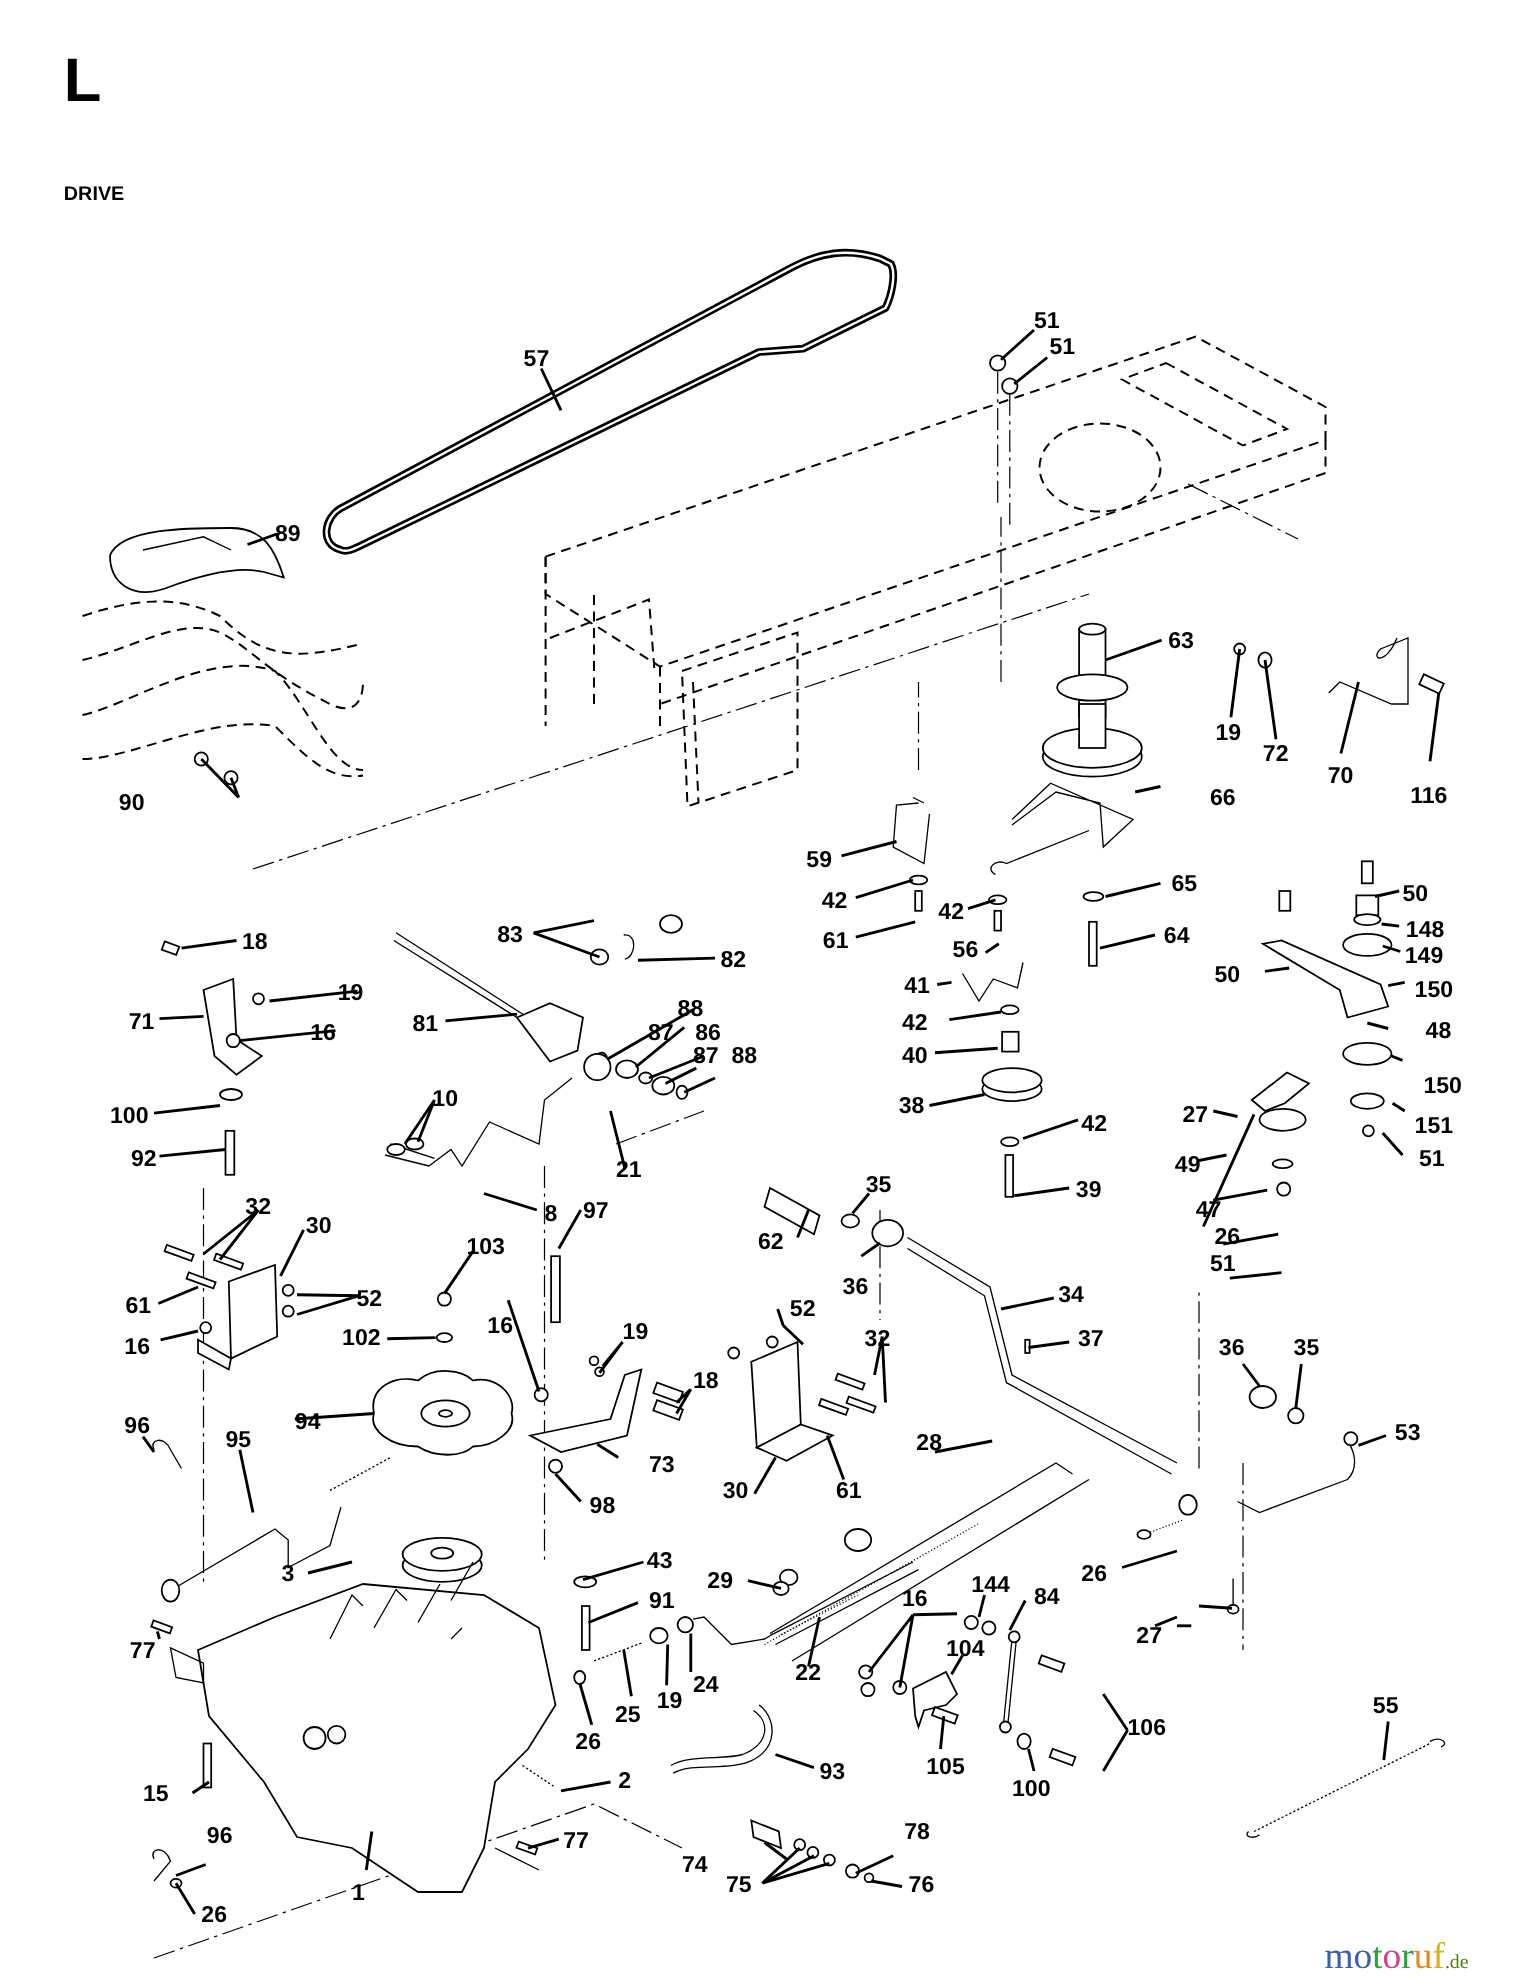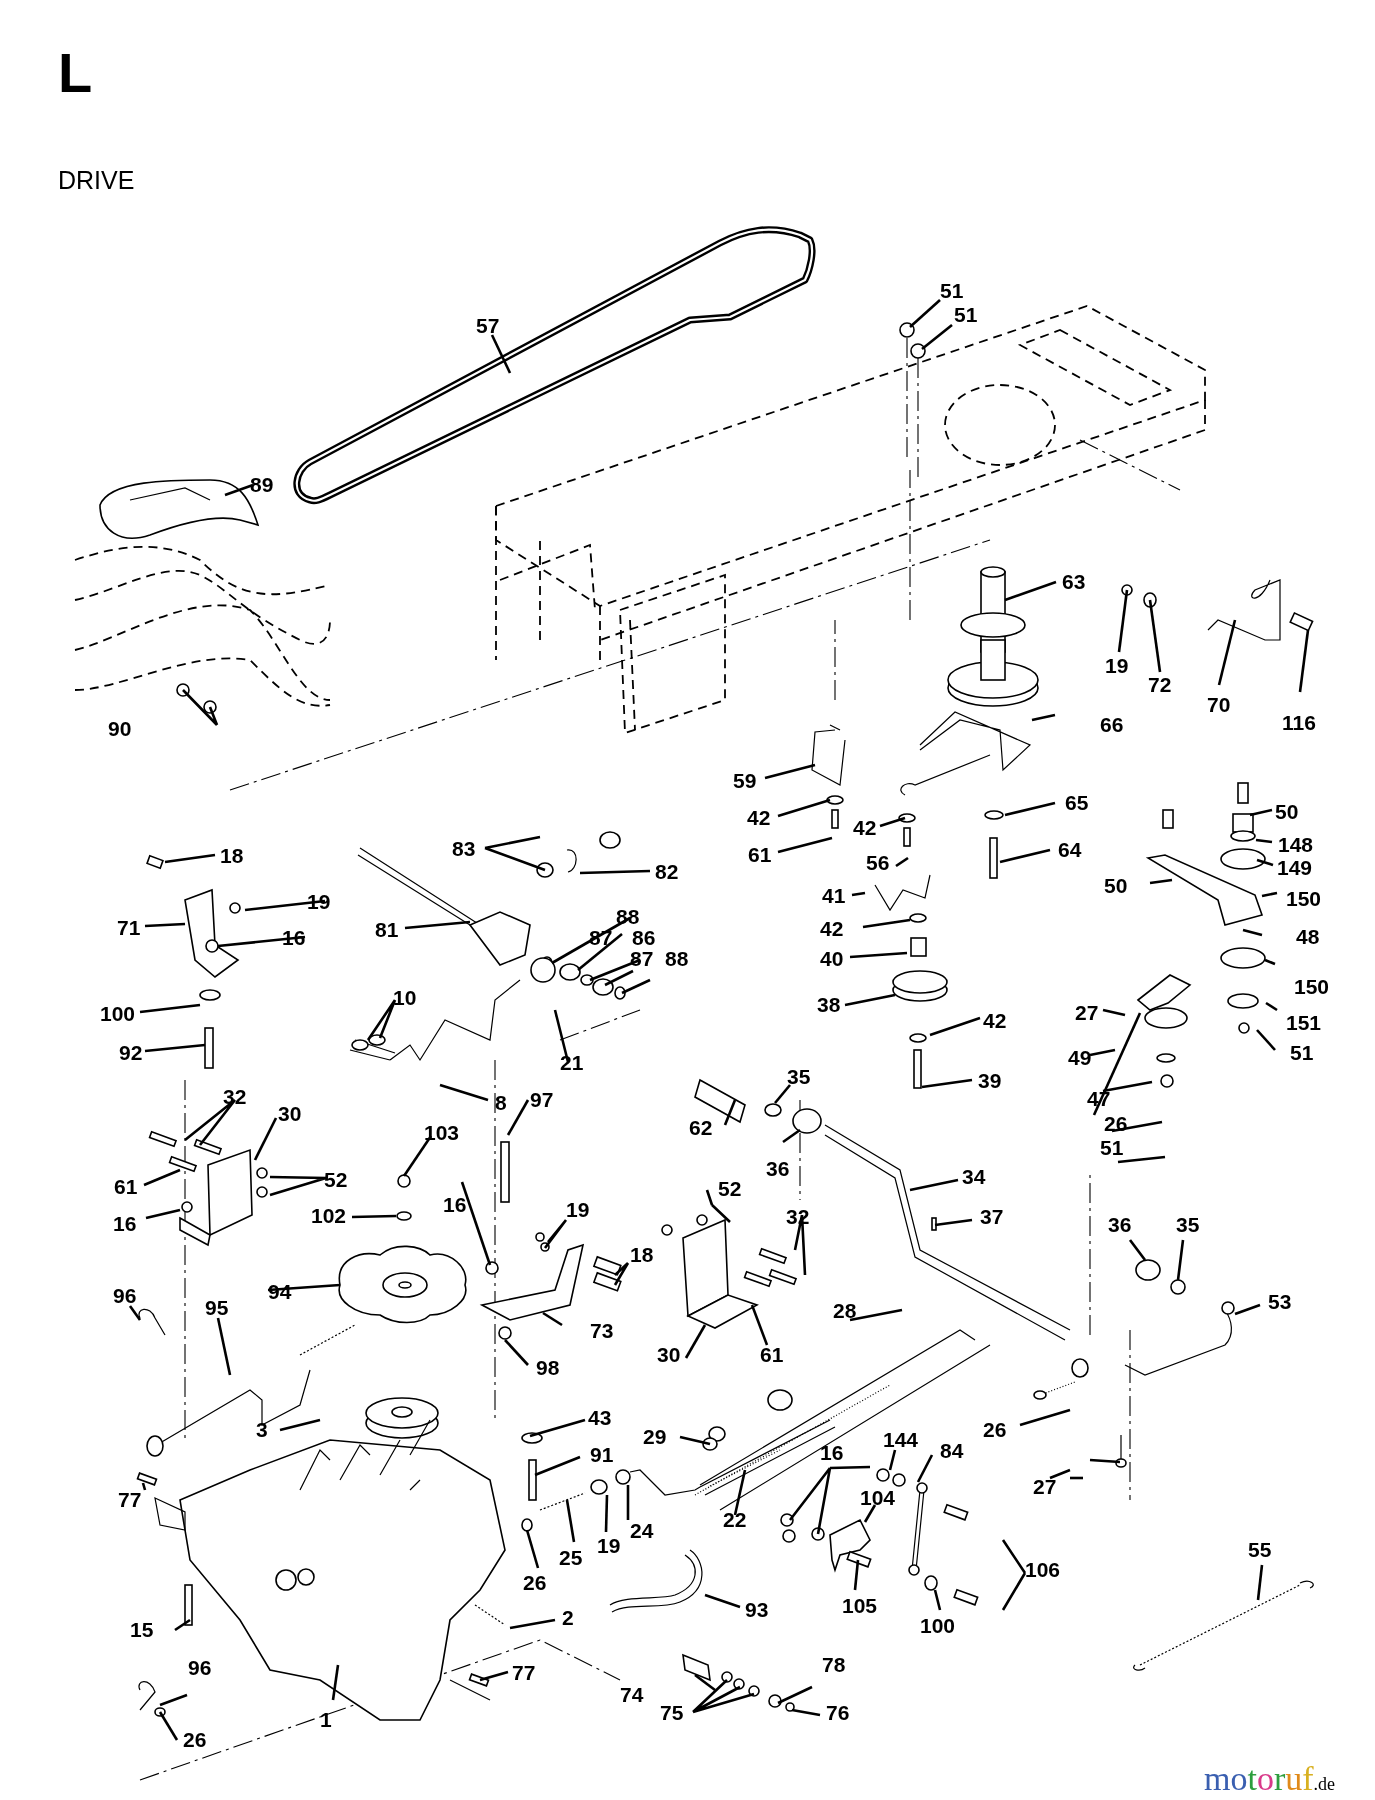--- a/index.html
+++ b/index.html
@@ -1,31 +1,31 @@
 <!DOCTYPE html>
 <html><head>
 <meta charset="utf-8">
 <style>
   html, body { margin: 0; padding: 0; background: #ffffff; }
   body { width: 1375px; height: 1800px; position: relative; overflow: hidden;
          font-family: "Liberation Sans", sans-serif; color: #000; }
   .section-letter { position: absolute; left: 58px; top: 40px; font-size: 56px; font-weight: bold; }
-  .section-title { position: absolute; left: 58px; top: 166px; font-size: 25px; font-weight: normal; }
+  .section-title { position: absolute; left: 58px; top: 166px; font-size: 18px; font-weight: bold; }
   svg#diagram { position: absolute; left: 0; top: 0; }
   .callout { font-family: "Liberation Sans", sans-serif; font-weight: bold; font-size: 21px; fill: #000; }
   .part { fill: #fff; stroke: #000; stroke-width: 1.6; }
   .thin { fill: none; stroke: #000; stroke-width: 1.2; }
   .leader { stroke: #000; stroke-width: 2.6; fill: none; }
   .dash { fill: none; stroke: #000; stroke-width: 1.8; stroke-dasharray: 9 6; }
   .center { fill: none; stroke: #000; stroke-width: 1.1; stroke-dasharray: 20 5 3 5; }
   .belt { fill: none; stroke: #000; stroke-width: 7; stroke-linejoin: round; }
   .belt-in { fill: none; stroke: #fff; stroke-width: 2.2; stroke-linejoin: round; }
   .watermark { position: absolute; left: 1204px; top: 1760px; font-family: "Liberation Serif", serif; font-size: 34px; }
   .watermark span { display: inline-block; }
-  .watermark .tld { font-size: 18px; color: #000000; }
+  .watermark .tld { font-size: 18px; color: #4d7c0f; }
 </style>
 </head>
 <body>
 
 <div class="section-letter">L</div>
 <div class="section-title">DRIVE</div>
 
 <svg id="diagram" width="1375" height="1800" viewBox="0 0 1375 1800">
 
   <g>

